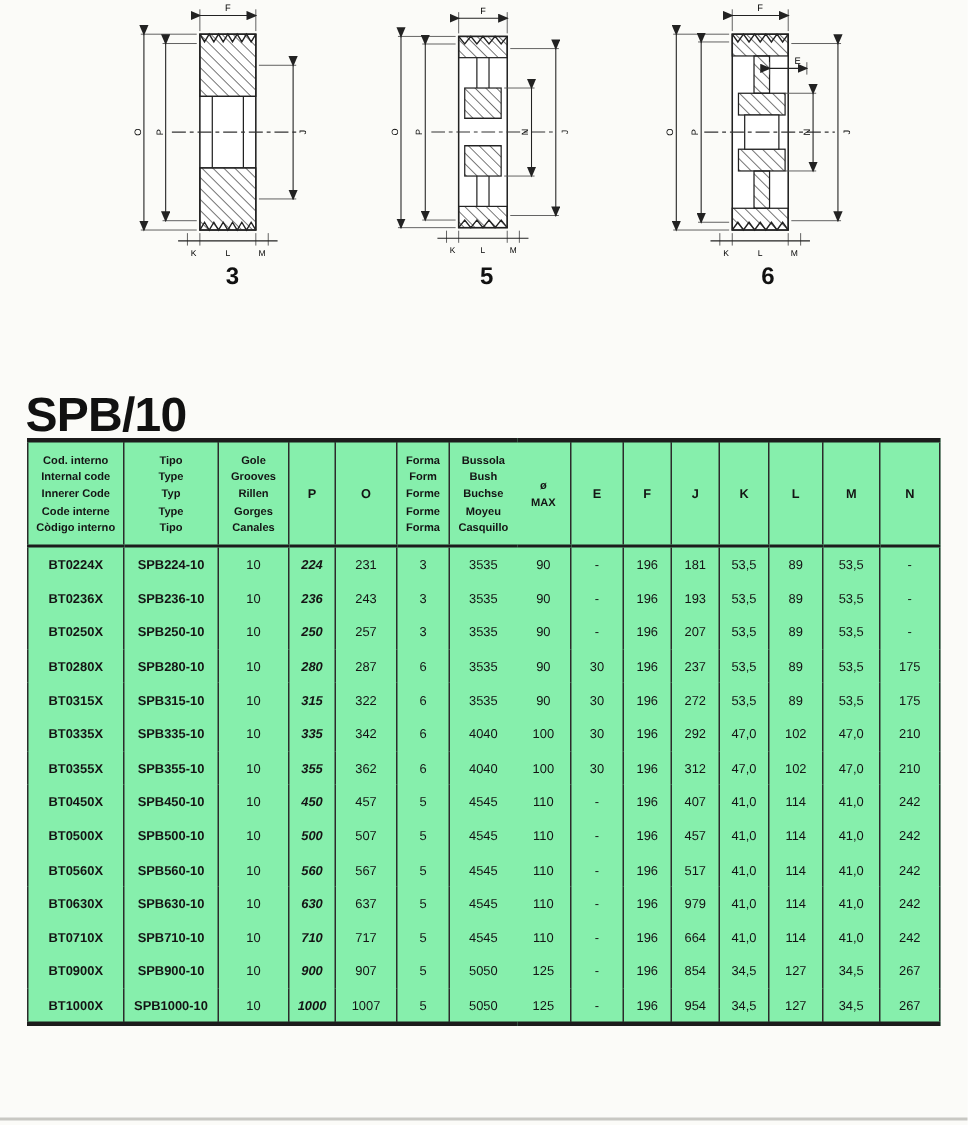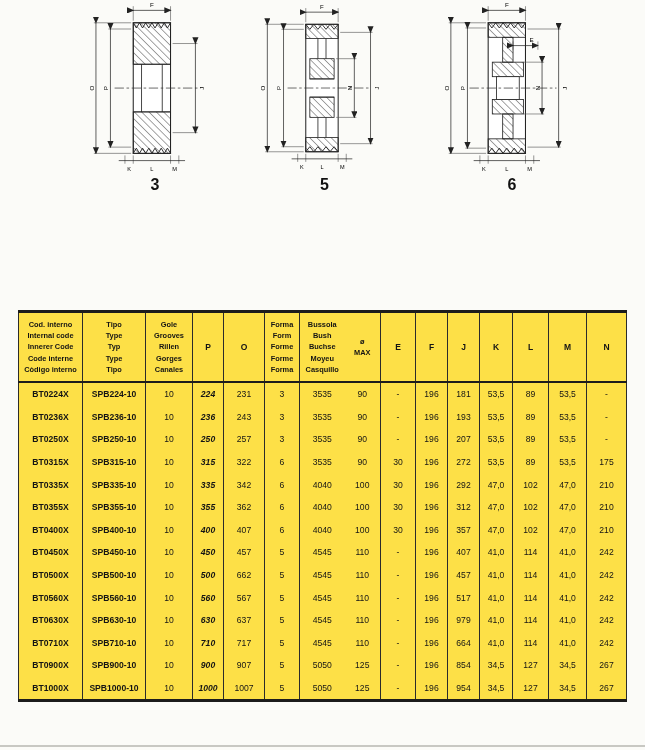--- a/index.html
+++ b/index.html
@@ -23,27 +23,27 @@
   #d1{left:55px;width:200px;}
   #d2{left:237px;width:175px;}
   #d3{left:412px;width:200px;}
   
   .title{
     position:absolute;left:17px;top:258px;
     font-size:32px;font-weight:800;letter-spacing:-0.5px;color:#111;
   }
   
   table.spec{
-    position:absolute;left:18px;top:310px;
+    position:absolute;left:18px;top:292px;
     width:609px;border-collapse:collapse;table-layout:fixed;
     border-top:3px solid #1c1c1c;
     border-bottom:3px solid #1c1c1c;
     border-left:1px solid #2b2b2b;
     border-right:1px solid #2b2b2b;
-    background:#fde047;
+    background:#86efac;
   }
   table.spec th, table.spec td{
     border-left:1px solid #2b2b2b;
     text-align:center;vertical-align:middle;
     padding:0 1px;overflow:hidden;
   }
   table.spec th:first-child, table.spec td:first-child{border-left:none;}
   table.spec th.c7, table.spec td.c7{border-left:none;}
   table.spec thead th{
     height:68px;font-size:7.4px;font-weight:600;line-height:1.5;
@@ -234,20 +234,21 @@
       <line x1="98" y1="150" x2="98" y2="158" stroke="#555" stroke-width="0.6"></line>
       <line x1="106" y1="150" x2="106" y2="158" stroke="#555" stroke-width="0.6"></line>
       <line x1="48" y1="155" x2="112" y2="155" stroke="#222" stroke-width="0.7"></line>
       <text x="58" y="165" font-size="5.5" text-anchor="middle">K</text>
       <text x="80" y="165" font-size="5.5" text-anchor="middle">L</text>
       <text x="102" y="165" font-size="5.5" text-anchor="middle">M</text>
     </svg>
     <div class="dnum">6</div>
   </div>
 
+  <div class="title">SPB/10</div>
 
   <table class="spec">
     <colgroup>
       <col style="width:64px">
         <col style="width:63px">
         <col style="width:47px">
       <col style="width:31px">
         <col style="width:41px">
         <col style="width:35px">
       <col style="width:45px">
@@ -346,20 +347,37 @@
           <td class="c7">90</td>
           <td class="c8">-</td>
           <td class="c9">196</td>
           <td class="c10">207</td>
           <td class="c11">53,5</td>
           <td class="c12">89</td>
           <td class="c13">53,5</td>
           <td class="c14">-</td>
         </tr>
         <tr>
+          <td class="c0">BT0280X</td>
+          <td class="c1">SPB280-10</td>
+          <td class="c2">10</td>
+          <td class="c3">280</td>
+          <td class="c4">287</td>
+          <td class="c5">6</td>
+          <td class="c6">3535</td>
+          <td class="c7">90</td>
+          <td class="c8">30</td>
+          <td class="c9">196</td>
+          <td class="c10">237</td>
+          <td class="c11">53,5</td>
+          <td class="c12">89</td>
+          <td class="c13">53,5</td>
+          <td class="c14">175</td>
+        </tr>
+        <tr>
           <td class="c0">BT0315X</td>
           <td class="c1">SPB315-10</td>
           <td class="c2">10</td>
           <td class="c3">315</td>
           <td class="c4">322</td>
           <td class="c5">6</td>
           <td class="c6">3535</td>
           <td class="c7">90</td>
           <td class="c8">30</td>
           <td class="c9">196</td>
@@ -397,37 +415,20 @@
           <td class="c7">100</td>
           <td class="c8">30</td>
           <td class="c9">196</td>
           <td class="c10">312</td>
           <td class="c11">47,0</td>
           <td class="c12">102</td>
           <td class="c13">47,0</td>
           <td class="c14">210</td>
         </tr>
         <tr>
-          <td class="c0">BT0400X</td>
-          <td class="c1">SPB400-10</td>
-          <td class="c2">10</td>
-          <td class="c3">400</td>
-          <td class="c4">407</td>
-          <td class="c5">6</td>
-          <td class="c6">4040</td>
-          <td class="c7">100</td>
-          <td class="c8">30</td>
-          <td class="c9">196</td>
-          <td class="c10">357</td>
-          <td class="c11">47,0</td>
-          <td class="c12">102</td>
-          <td class="c13">47,0</td>
-          <td class="c14">210</td>
-        </tr>
-        <tr>
           <td class="c0">BT0450X</td>
           <td class="c1">SPB450-10</td>
           <td class="c2">10</td>
           <td class="c3">450</td>
           <td class="c4">457</td>
           <td class="c5">5</td>
           <td class="c6">4545</td>
           <td class="c7">110</td>
           <td class="c8">-</td>
           <td class="c9">196</td>
@@ -435,21 +436,21 @@
           <td class="c11">41,0</td>
           <td class="c12">114</td>
           <td class="c13">41,0</td>
           <td class="c14">242</td>
         </tr>
         <tr>
           <td class="c0">BT0500X</td>
           <td class="c1">SPB500-10</td>
           <td class="c2">10</td>
           <td class="c3">500</td>
-          <td class="c4">662</td>
+          <td class="c4">507</td>
           <td class="c5">5</td>
           <td class="c6">4545</td>
           <td class="c7">110</td>
           <td class="c8">-</td>
           <td class="c9">196</td>
           <td class="c10">457</td>
           <td class="c11">41,0</td>
           <td class="c12">114</td>
           <td class="c13">41,0</td>
           <td class="c14">242</td>

